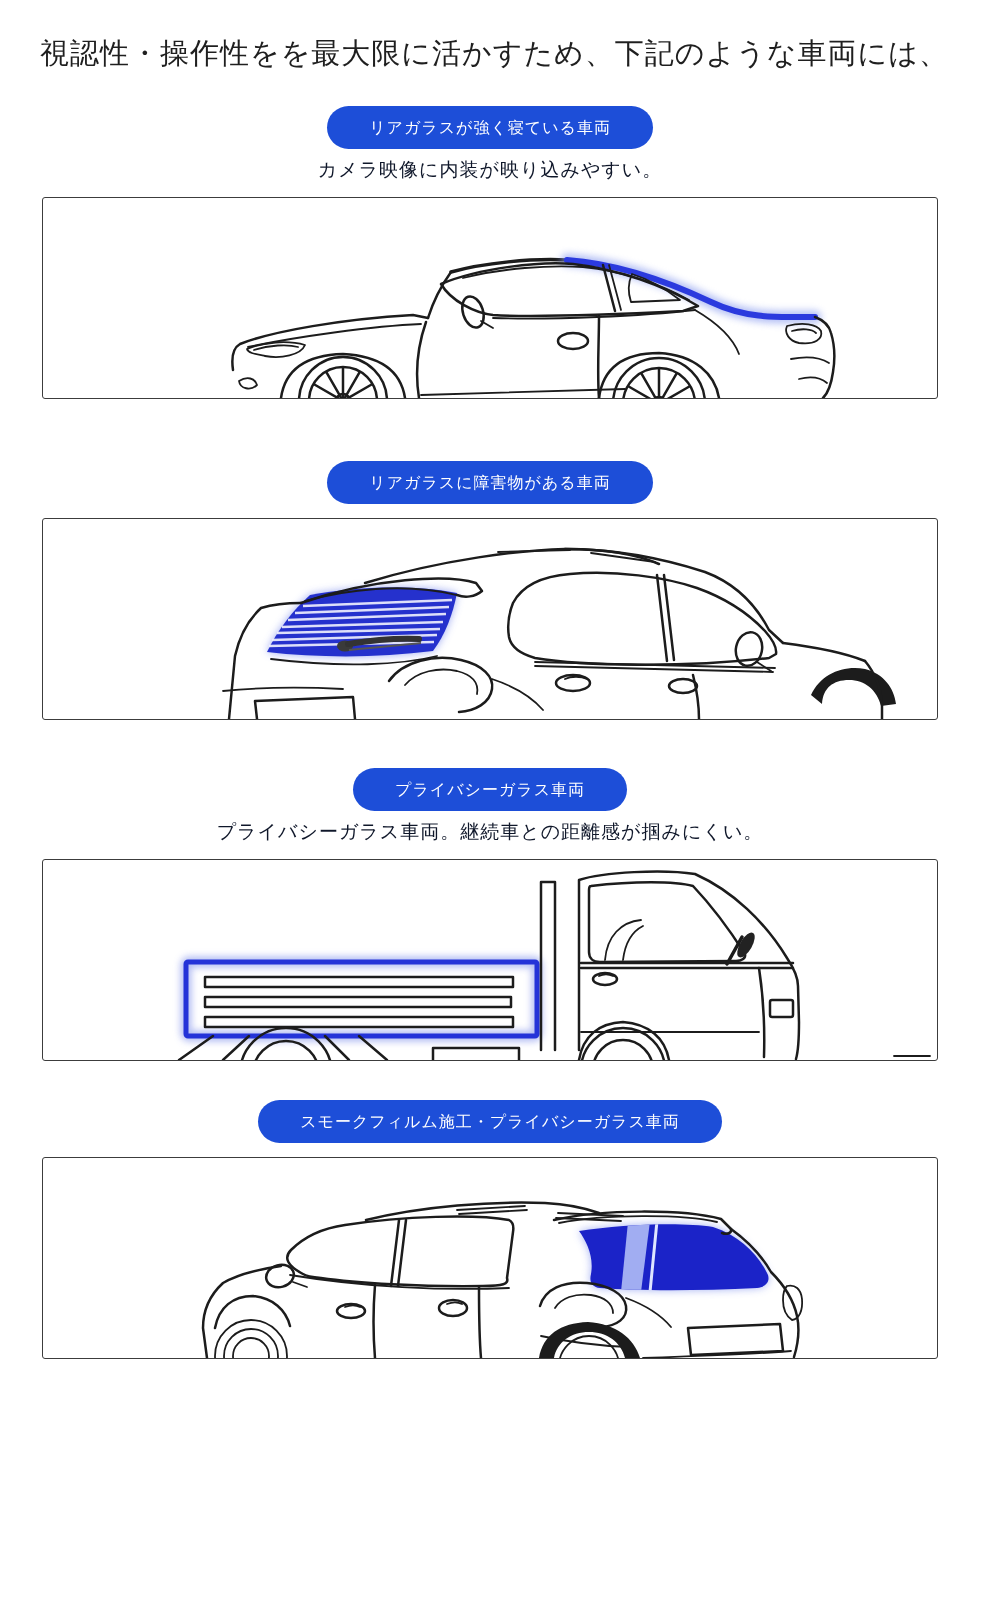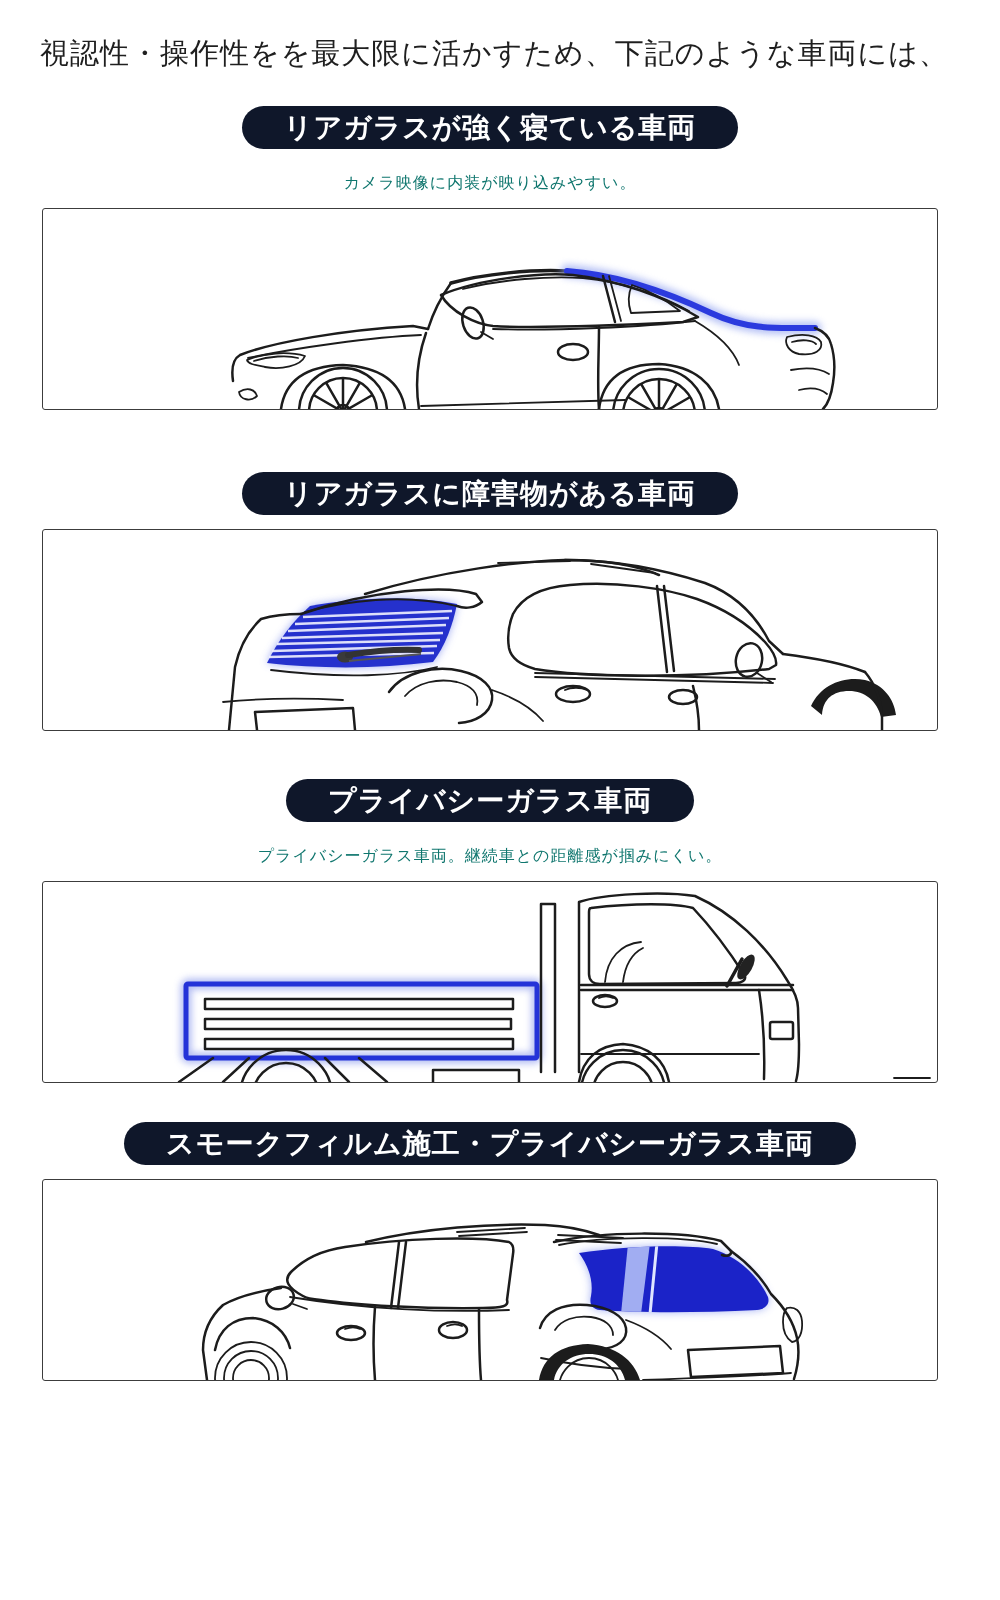--- a/index.html
+++ b/index.html
@@ -8,30 +8,30 @@
     font-family:"Liberation Sans","DejaVu Sans",sans-serif;
     -webkit-font-smoothing:antialiased;
   }
   .page-header{
     padding:34px 2px 0 40px;
     font-size:29px;line-height:39px;color:#1f1f1f;letter-spacing:1px;
   }
   .content-col{width:896px;margin-left:42px;text-align:center;}
   .section{margin-top:0;}
   .badge{
-    display:inline-block;background:#0f172a;color:#ffffff;
-    font-size:28px;font-weight:bold;letter-spacing:1px;
+    display:inline-block;background:#1d4ed8;color:#ffffff;
+    font-size:16px;font-weight:normal;letter-spacing:1px;
     padding:8px 42px;border-radius:27px;line-height:27px;
   }
   .sec1 .badge{margin-top:33px;}
   .sec2 .badge{margin-top:62px;}
   .sec3 .badge{margin-top:48px;}
   .sec4 .badge{margin-top:39px;}
   .desc{
-    margin-top:24px;font-size:16px;color:#0f766e;letter-spacing:1px;
+    margin-top:8px;font-size:19px;color:#0f172a;letter-spacing:1px;
   }
   .frame{
     margin-top:14px;width:894px;height:200px;
     border:1px solid #3c3c3c;border-radius:3px;background:#ffffff;
     overflow:hidden;text-align:left;
   }
   svg{display:block;}
   .ln{stroke:#1c1c1c;fill:none;stroke-width:2.5;stroke-linecap:round;stroke-linejoin:round;}
   .thin{stroke-width:1.8;}
   .thick{stroke-width:3.5;}

